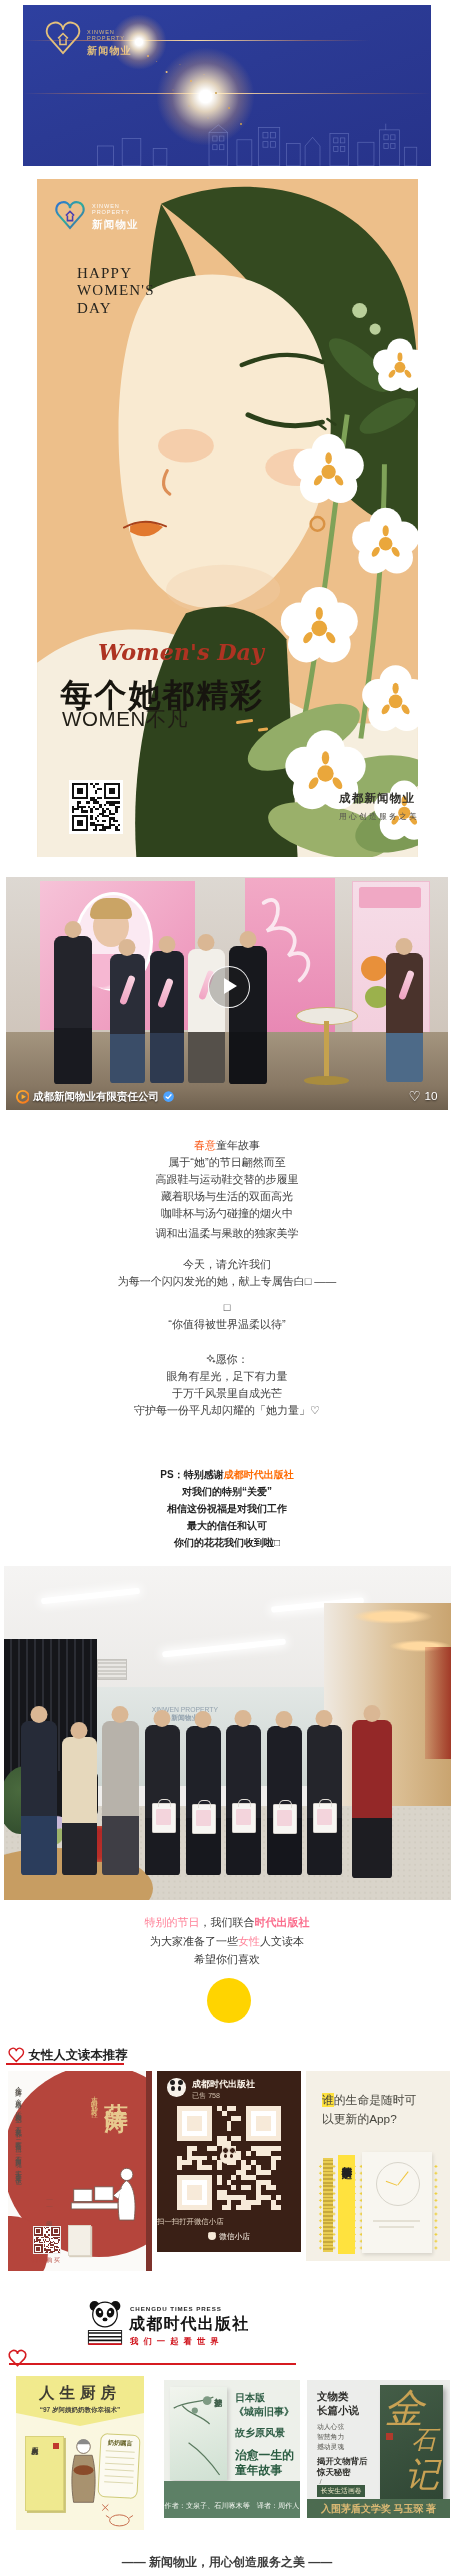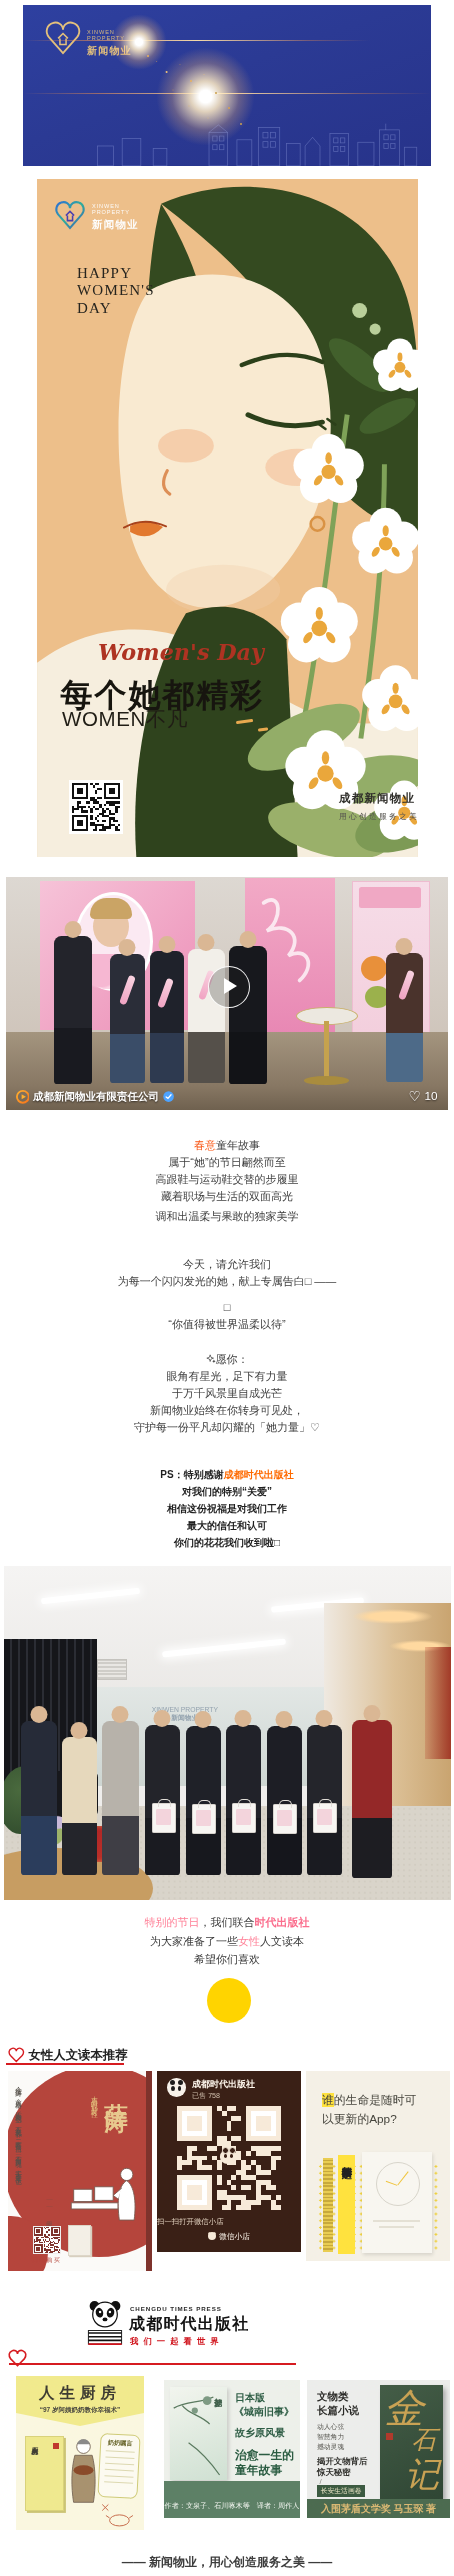--- a/index.html
+++ b/index.html
@@ -425,20 +425,21 @@
       <span style="font-size:13.7px;">♡</span>
       <span>10</span>
     </div>
   </div>
 
   <div class="para" style="top:1137px;">
     <div><span class="hl-orange">春意</span><span>童年故事</span></div>
     <div>属于“她”的节日翩然而至</div>
     <div>高跟鞋与运动鞋交替的步履里</div>
     <div>藏着职场与生活的双面高光</div>
+    <div>咖啡杯与汤勺碰撞的烟火中</div>
     <div style="margin-top:3px;">调和出温柔与果敢的独家美学</div>
   </div>
 
   <div class="para" style="top:1256px;">
     <div>今天，请允许我们</div>
     <div>为每一个闪闪发光的她，献上专属告白□ ——</div>
   </div>
 
   <div class="para" style="top:1299px;">
     <div>□</div>
@@ -447,21 +448,20 @@
 
   <div class="para" style="top:1351px;">
     <div>
       <svg style="display:inline-block;vertical-align:-1.2px;" width="10" height="10" viewBox="0 0 24 24">
         <path d="M10 2 L12 8 L18 10 L12 12 L10 18 L8 12 L2 10 L8 8 Z" fill="none" stroke="#333" stroke-width="1.6"></path>
         <path d="M19 13 l1.2 3 3 1.2 -3 1.2 -1.2 3 -1.2-3 -3-1.2 3-1.2 Z" fill="#333"></path>
       </svg><span>愿你：</span>
     </div>
     <div>眼角有星光，足下有力量</div>
     <div>于万千风景里自成光芒</div>
-    <div>新闻物业始终在你转身可见处，</div>
     <div>守护每一份平凡却闪耀的「她力量」♡</div>
   </div>
 
   <div class="para ps" style="top:1466px;">
     <div><span>PS：特别感谢</span><span class="hl-ps">成都时代出版社</span></div>
     <div>对我们的特别“关爱”</div>
     <div>相信这份祝福是对我们工作</div>
     <div>最大的信任和认可</div>
     <div>你们的花花我们收到啦□</div>
   </div>

